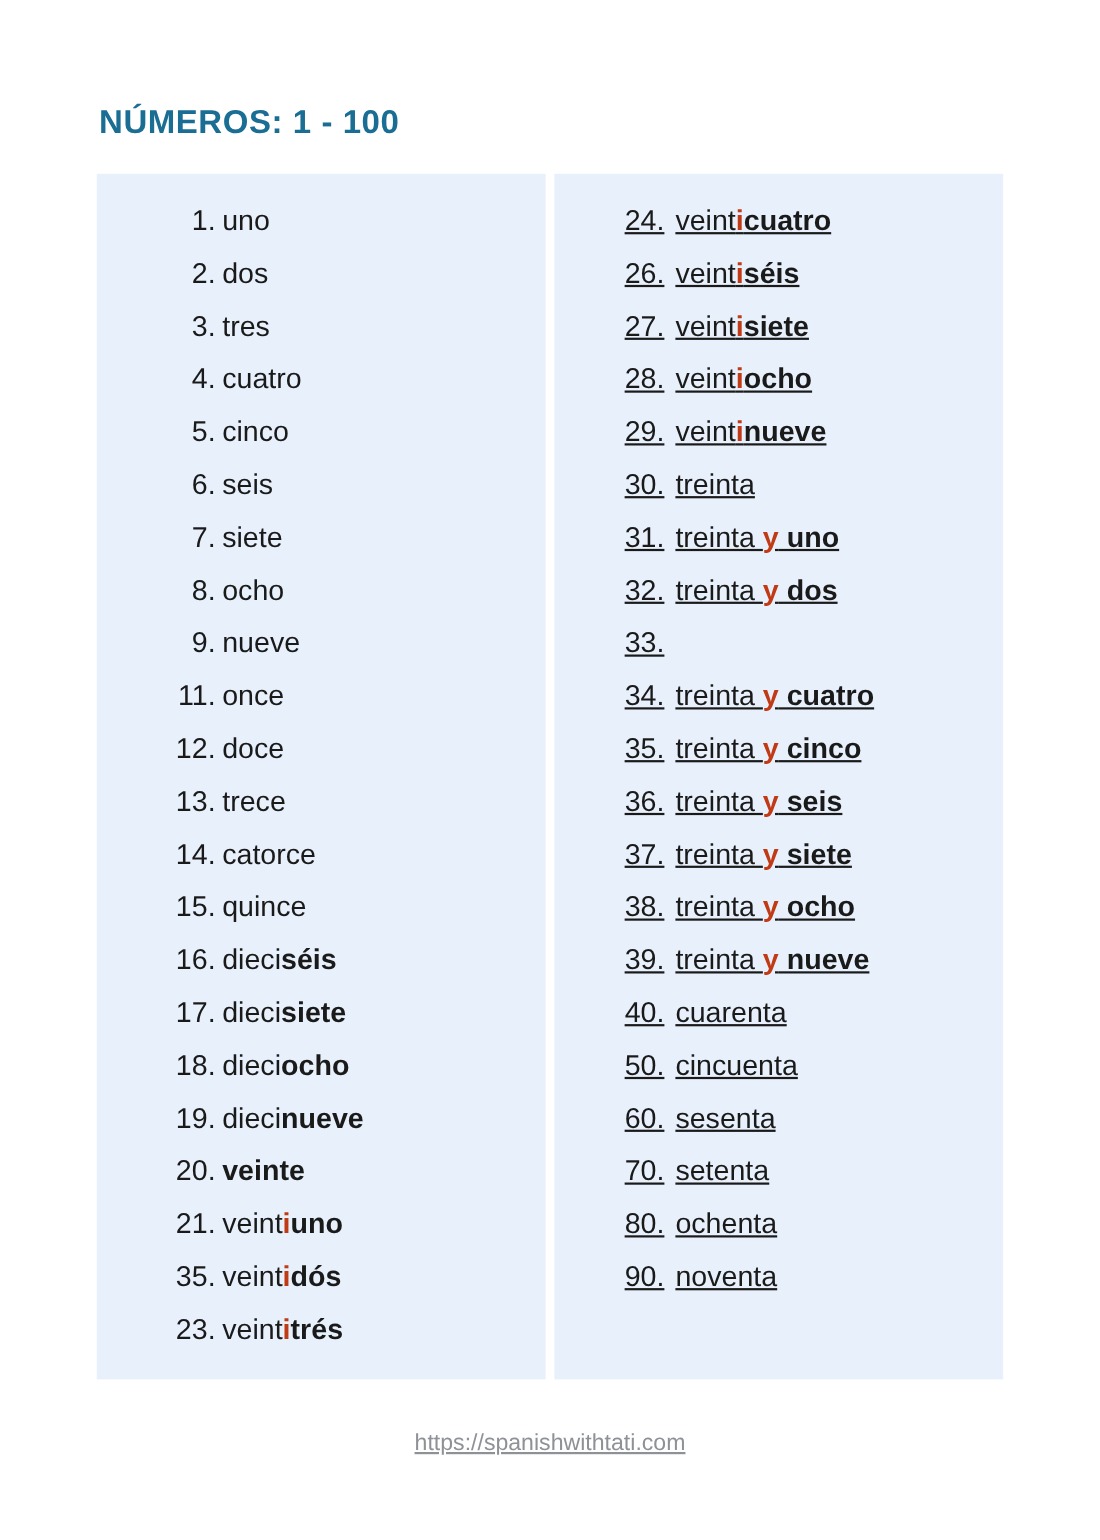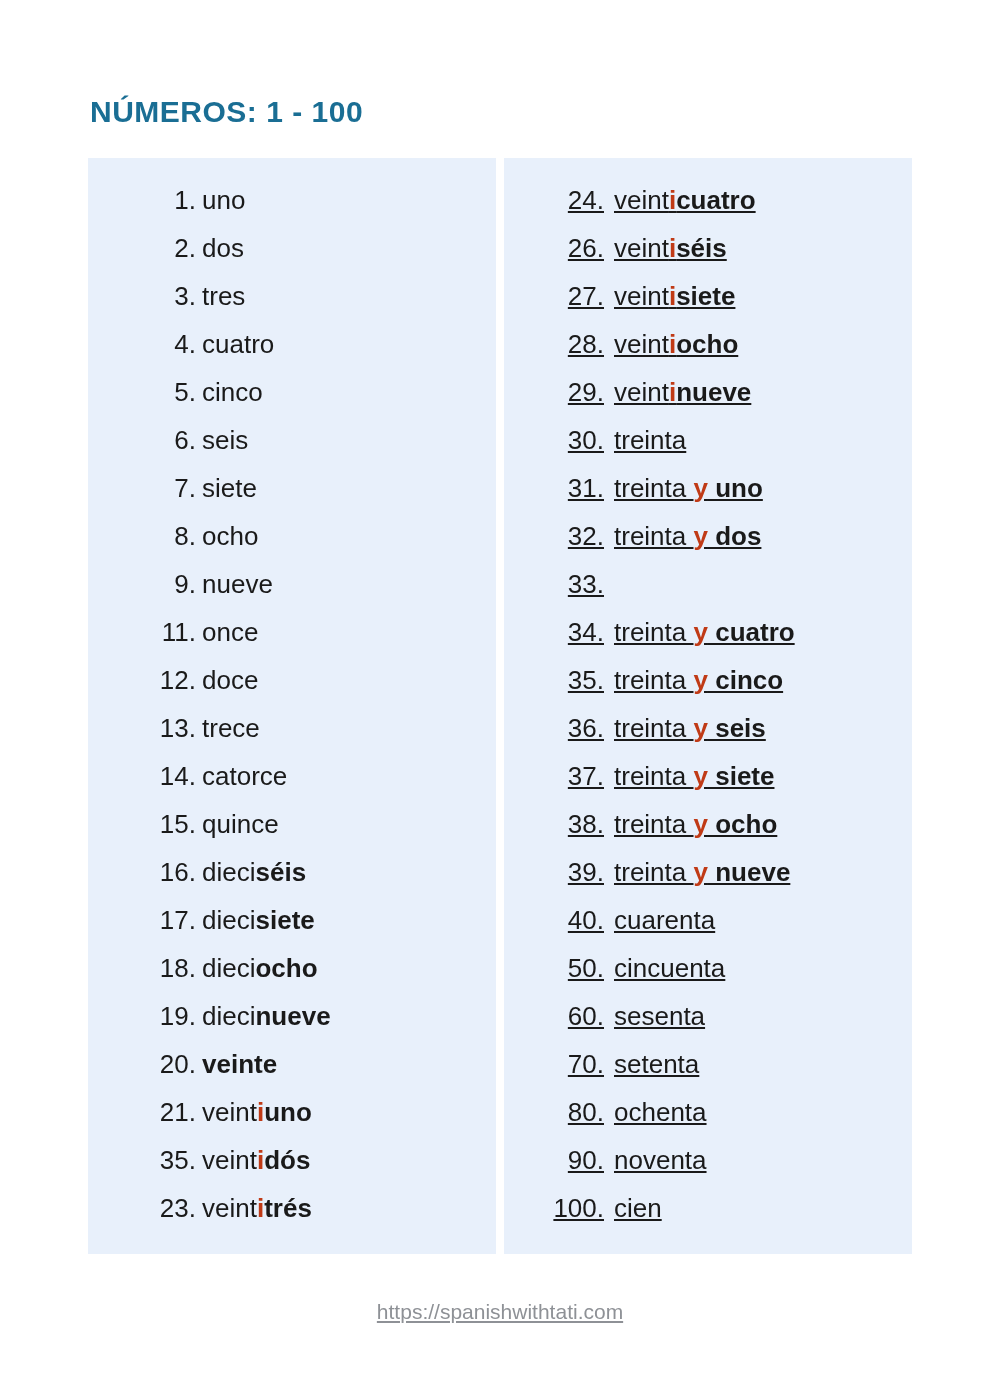--- a/index.html
+++ b/index.html
@@ -271,22 +271,18 @@
           <span class="word"><span>setenta</span></span>
         </div>
         <div class="item">
           <span class="num">80.</span>
           <span class="word"><span>ochenta</span></span>
         </div>
         <div class="item">
           <span class="num">90.</span>
           <span class="word"><span>noventa</span></span>
         </div>
-        <div class="item">
-          <span class="num">100.</span>
-          <span class="word"><span>cien</span></span>
-        </div>
       </div>
   </div>
 
   <div class="footer">https://spanishwithtati.com</div>
 
 </div>
 
 </body></html>

